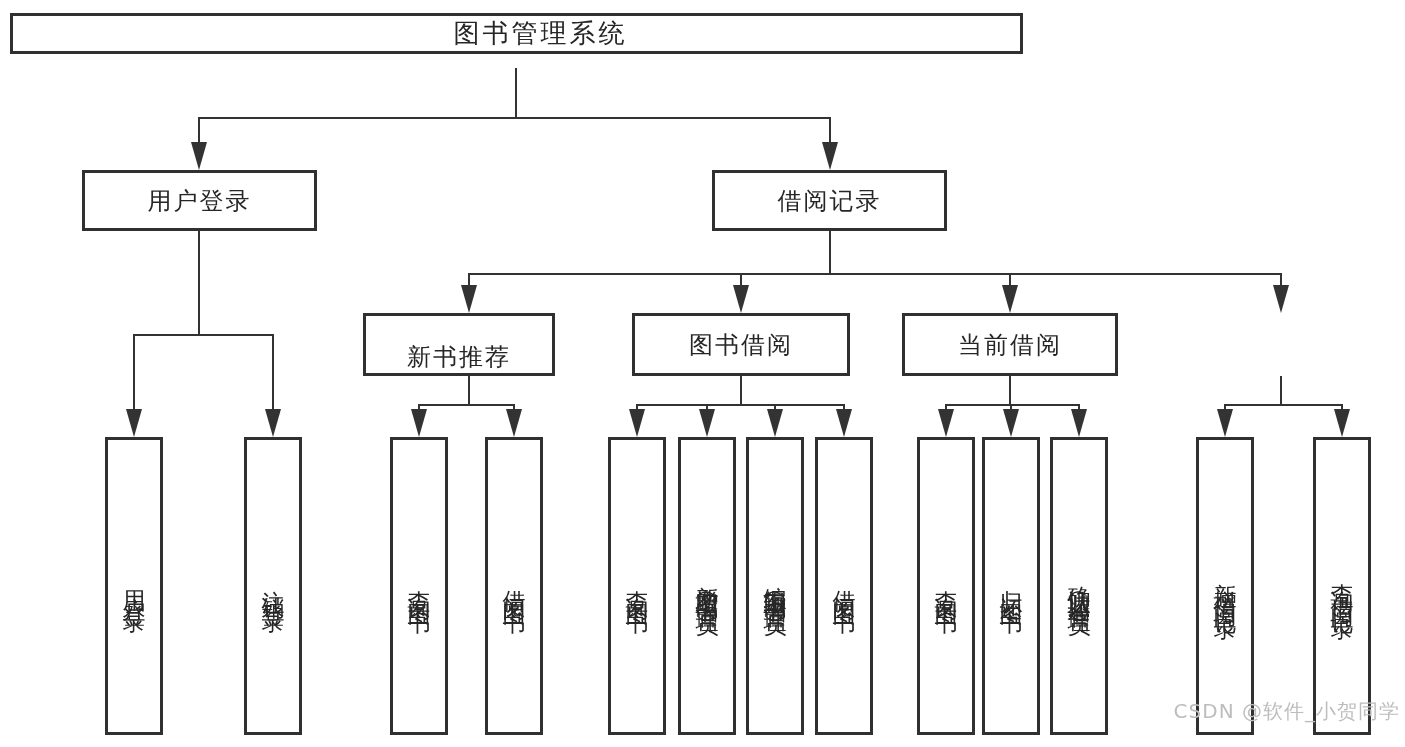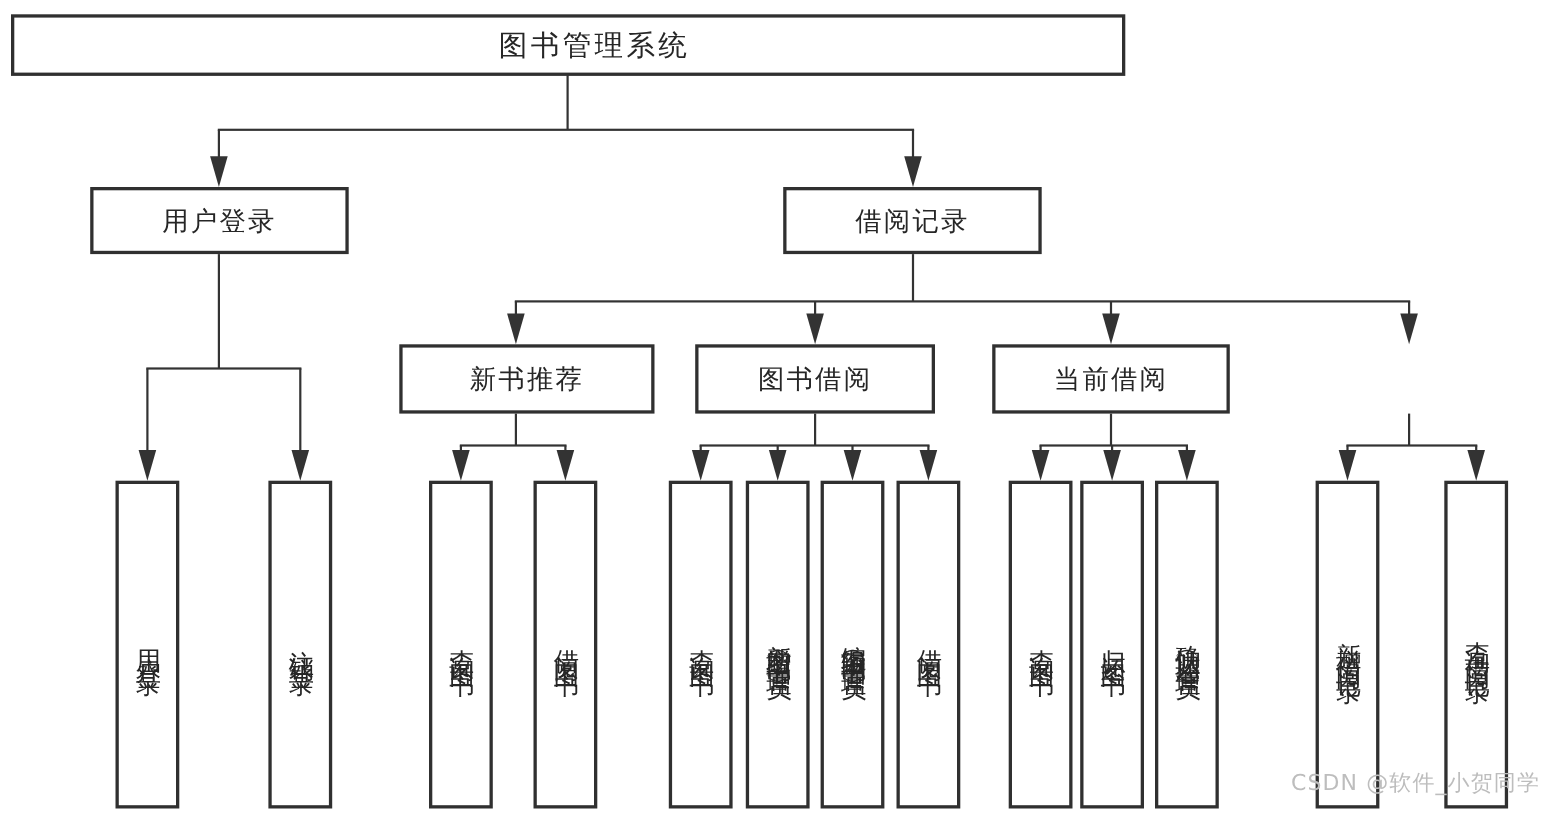--- a/index.html
+++ b/index.html
@@ -28,32 +28,32 @@
   .watermark{
     position:absolute;top:698px;right:5px;z-index:5;
     font-size:20px;color:#bdbdbd;letter-spacing:1px;white-space:nowrap;
   }
 </style>
 </head>
 <body>
 
 <div class="stage">
 
-  <div class="node" style="left:10px;top:13px;width:1013px;height:56px;padding-left:48px;">
+  <div class="node" style="left:10px;top:13px;width:1013px;height:41px;padding-left:48px;">
     <span class="h-label root-label">图书管理系统</span>
   </div>
 
   <div class="node" style="left:82px;top:170px;width:235px;height:61px;">
     <span class="h-label">用户登录</span>
   </div>
   <div class="node" style="left:712px;top:170px;width:235px;height:61px;">
     <span class="h-label">借阅记录</span>
   </div>
 
-  <div class="node" style="left:363px;top:313px;width:232px;height:63px;">
+  <div class="node" style="left:363px;top:313px;width:192px;height:63px;align-items:flex-end;">
     <span class="h-label">新书推荐</span>
   </div>
   <div class="node" style="left:632px;top:313px;width:218px;height:63px;">
     <span class="h-label">图书借阅</span>
   </div>
   <div class="node" style="left:902px;top:313px;width:216px;height:63px;">
     <span class="h-label">当前借阅</span>
   </div>
 
   <div class="node" style="left:105px;top:437px;width:58px;height:298px;">

